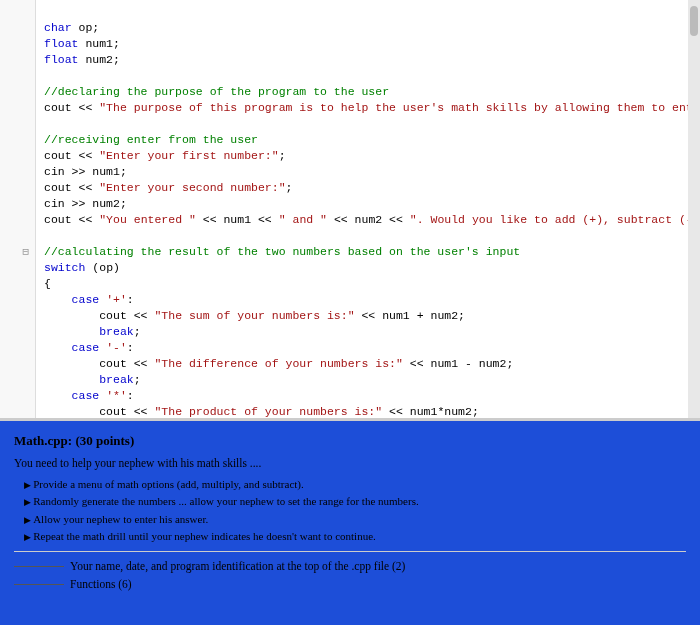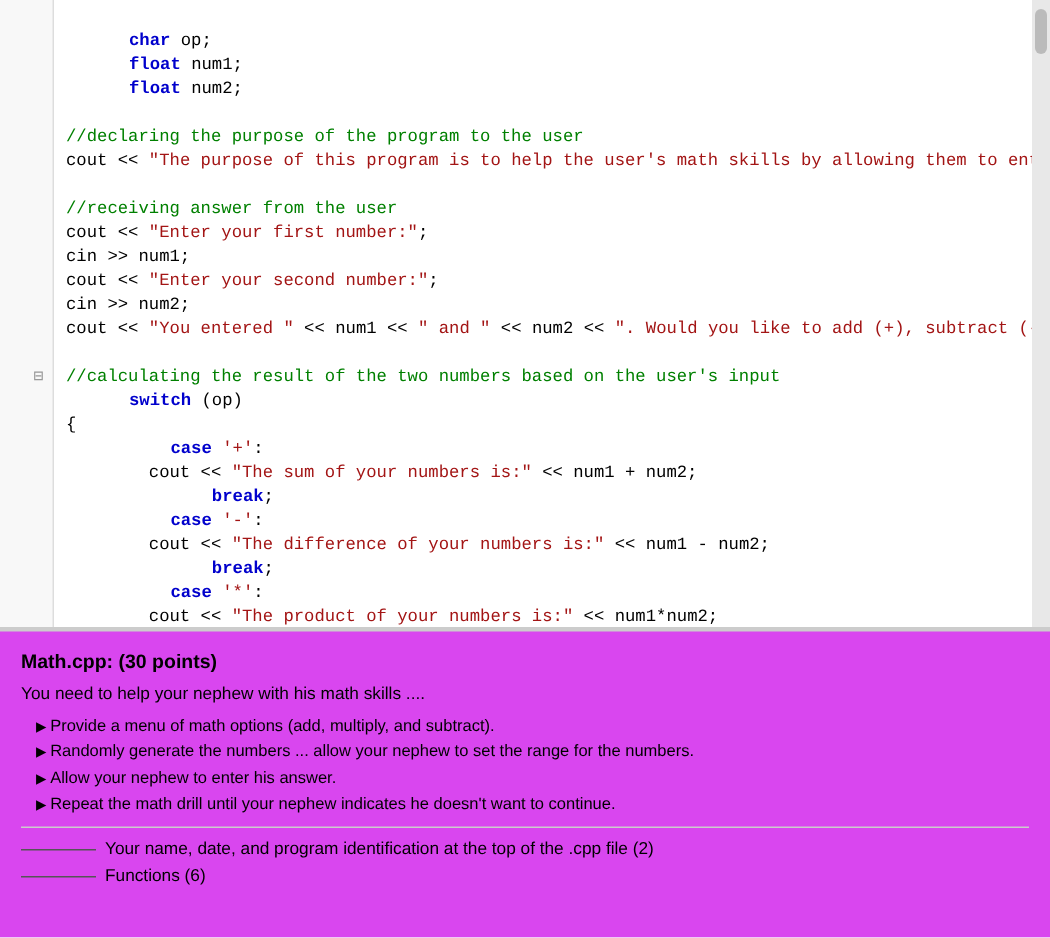--- a/index.html
+++ b/index.html
@@ -40,21 +40,21 @@
       flex: 1;
       padding: 4px 8px;
       font-size: 11.5px;
       line-height: 16px;
       overflow: hidden;
       color: #000;
       white-space: pre;
     }
 
     
-    .kw { color: #0000cc; font-weight: bold; margin-left: 42px; }
+    .kw { color: #0000cc; font-weight: normal; }
     .cm { color: #008000; text-align: center; }
     .str { color: #a31515; }
 
     
     #scrollbar-right {
       width: 12px;
       background: #e8e8e8;
       display: flex;
       flex-direction: column;
       align-items: center;
@@ -64,24 +64,24 @@
     #scrollbar-thumb {
       width: 8px;
       background: #bbb;
       border-radius: 4px;
       height: 30px;
       margin-top: 4px;
     }
 
     
     #assignment-area {
-      background: #d946ef;
+      background: #1d4ed8;
       flex: 1;
       padding: 10px 14px;
-      font-family: Liberation Sans, sans-serif;
+      font-family: Liberation Serif, serif;
       font-size: 11.5px;
       line-height: 1.5;
       color: #000;
       overflow: hidden;
       border-top: 1px solid #ccc;
     }
 
     .assignment-title {
       font-weight: bold;
       font-size: 13px;
@@ -147,21 +147,21 @@
     &nbsp;<br>&nbsp;<br>&nbsp;<br>&nbsp;<br>&nbsp;<br>&nbsp;<br>&nbsp;<br>&nbsp;<br>&nbsp;<br>&nbsp;<br>&nbsp;<br>&nbsp;<br>&nbsp;<br>&nbsp;<br>&nbsp;<br>⊟<br>&nbsp;<br>&nbsp;<br>&nbsp;<br>&nbsp;<br>&nbsp;<br>&nbsp;<br>&nbsp;<br>&nbsp;<br>&nbsp;<br>&nbsp;<br>&nbsp;<br>&nbsp;<br>&nbsp;<br>&nbsp;<br>&nbsp;<br>&nbsp;<br>&nbsp;<br>&nbsp;
   </div>
   <div id="code-content">
 <span class="kw">char</span> op;
 <span class="kw">float</span> num1;
 <span class="kw">float</span> num2;
 
 <span class="cm">//declaring the purpose of the program to the user</span>
 cout &lt;&lt; <span class="str">"The purpose of this program is to help the user's math skills by allowing them to enter two numbers and all</span>
 
-<span class="cm">//receiving answer from the user</span>
+<span class="cm">//receiving enter from the user</span>
 cout &lt;&lt; <span class="str">"Enter your first number:"</span>;
 cin &gt;&gt; num1;
 cout &lt;&lt; <span class="str">"Enter your second number:"</span>;
 cin &gt;&gt; num2;
 cout &lt;&lt; <span class="str">"You entered "</span> &lt;&lt; num1 &lt;&lt; <span class="str">" and "</span> &lt;&lt; num2 &lt;&lt; <span class="str">". Would you like to add (+), subtract (-), multiply (*), or di</span>
 
 <span class="cm">//calculating the result of the two numbers based on the user's input</span>
 <span class="kw">switch</span> (op)
 {
     <span class="kw">case</span> <span class="str">'+'</span>:

